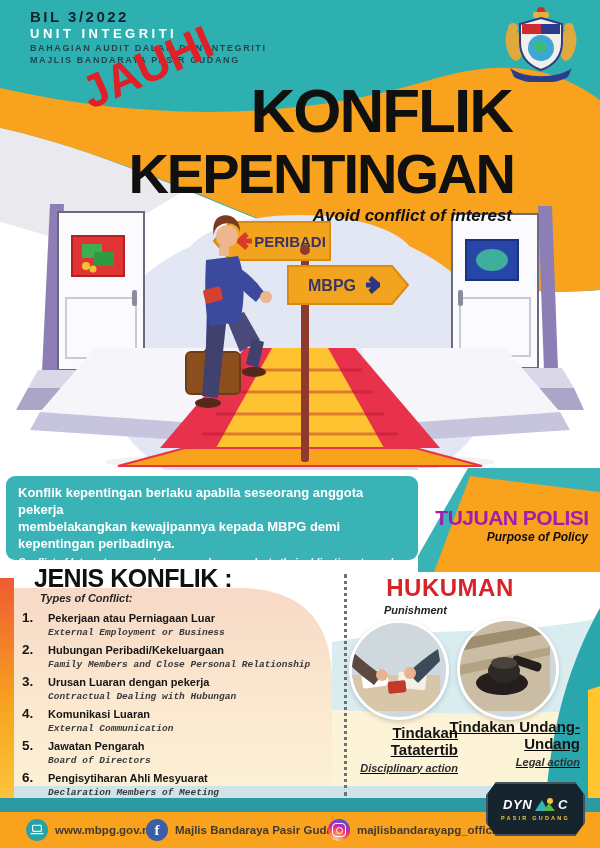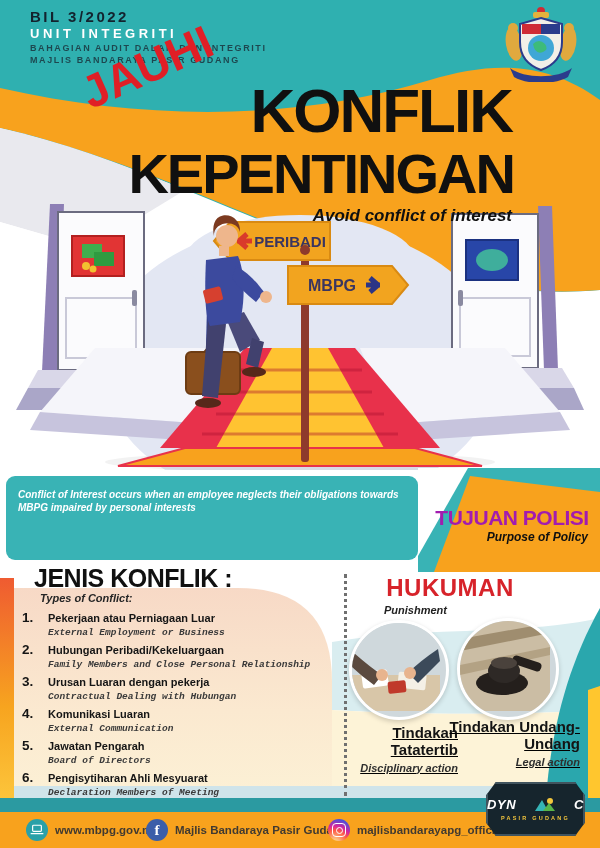--- a/index.html
+++ b/index.html
@@ -71,21 +71,21 @@
   .icon-web{background:#2aa0a8;}
   .icon-fb{background:#3b5ea9;color:#fff;font-weight:900;font-size:15px;font-family:"Liberation Serif",serif;}
   .icon-ig{background:radial-gradient(circle at 30% 110%,#fdf497 0%,#fd5949 45%,#d6249f 60%,#285AEB 90%);}
   .ig-frame{width:12px;height:12px;border:1.6px solid #fff;border-radius:4px;display:flex;align-items:center;justify-content:center;}
   .ig-lens{width:5px;height:5px;border:1.5px solid #fff;border-radius:50%;}
 
   
   .badge{left:486px;top:782px;width:99px;height:54px;background:#16252d;z-index:5;
     clip-path:polygon(10% 0,90% 0,100% 25%,100% 75%,90% 100%,10% 100%,0 75%,0 25%);
     box-shadow:inset 0 0 0 2px #41545e;display:flex;flex-direction:column;align-items:center;justify-content:center;gap:3px;}
-  .badge-row{display:flex;align-items:center;gap:18px;}
+  .badge-row{display:flex;align-items:center;gap:2px;}
   .badge-txt{color:#fff;font-weight:900;font-style:italic;font-size:13px;letter-spacing:0.5px;}
   .badge-sub{color:#f3c63d;font-weight:700;font-size:5.5px;letter-spacing:2.2px;}
 </style>
 </head>
 <body>
 
 <div class="poster">
 
   <svg class="abs" style="left:0;top:0;z-index:1" width="600" height="300" viewBox="0 0 600 300">
     <rect x="0" y="0" width="600" height="300" fill="#2fb0b0"></rect>
@@ -192,20 +192,23 @@
       <rect x="204" y="88" width="18" height="14" rx="2" fill="#d6402f" transform="rotate(-14 213 95)"></rect>
       <path d="M236,66 C250,74 258,84 264,92 L256,102 C246,94 238,86 232,78 Z" fill="#3c4a9e"></path>
       <circle cx="266" cy="97" r="6" fill="#eeb68c"></circle>
       <rect x="219" y="46" width="10" height="10" fill="#eeb68c"></rect>
       <circle cx="227" cy="36" r="11" fill="#eeb68c"></circle>
       <path d="M214,36 C213,22 236,18 240,32 C241,22 233,14 223,15.5 C214,17 212,27 214,36 Z" fill="#7c3a20"></path>
     </g>
   </svg>
 
   <div class="abs def-panel">
+    <div class="def-malay">Konflik kepentingan berlaku apabila seseorang anggota pekerja
+membelakangkan kewajipannya kepada MBPG demi
+kepentingan peribadinya.</div>
     <div class="def-eng">Conflict of Interest occurs when an employee neglects their obligations towards
 MBPG impaired by personal interests</div>
   </div>
 
   <svg class="abs tujuan" width="182" height="104" viewBox="0 0 182 104">
     <rect x="0" y="0" width="182" height="104" fill="#39b3b5"></rect>
     <polygon points="0,0 50,0 0,88" fill="#ffffff"></polygon>
     <polygon points="16,104 52,8 182,24 182,104" fill="#f8a21d"></polygon>
   </svg>
   <div class="abs tujuan-title">TUJUAN POLISI</div>

